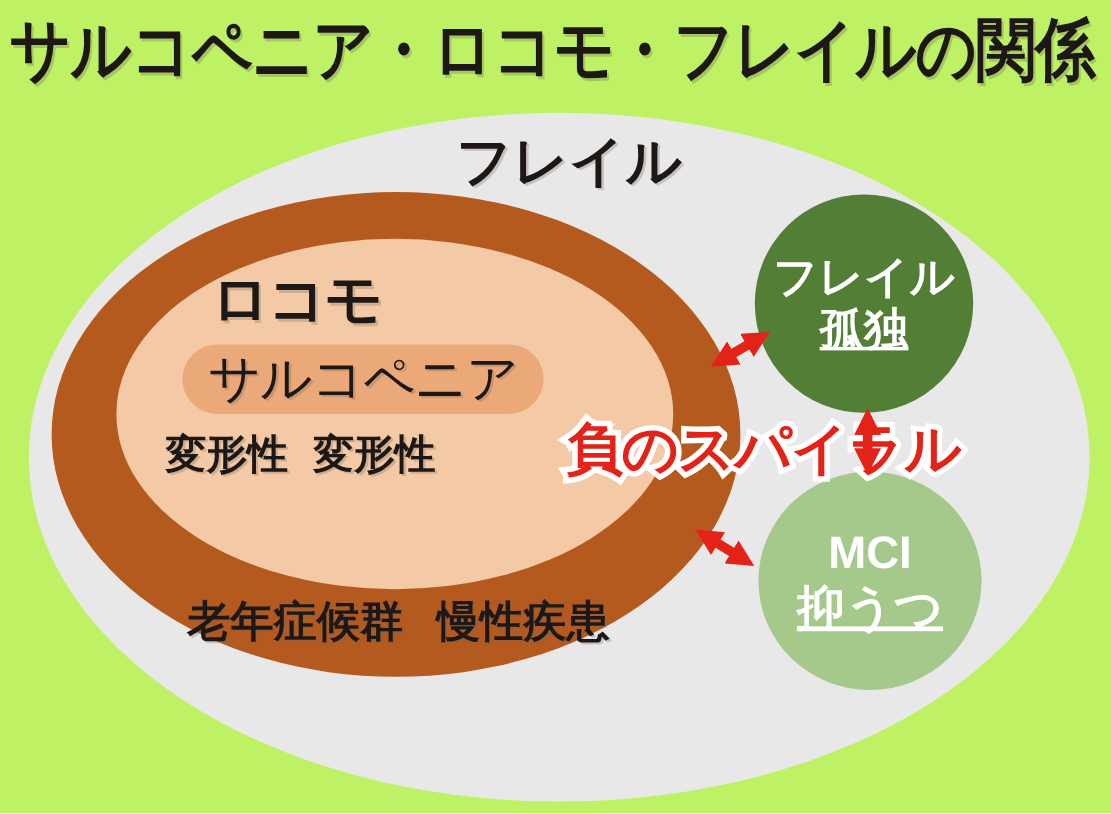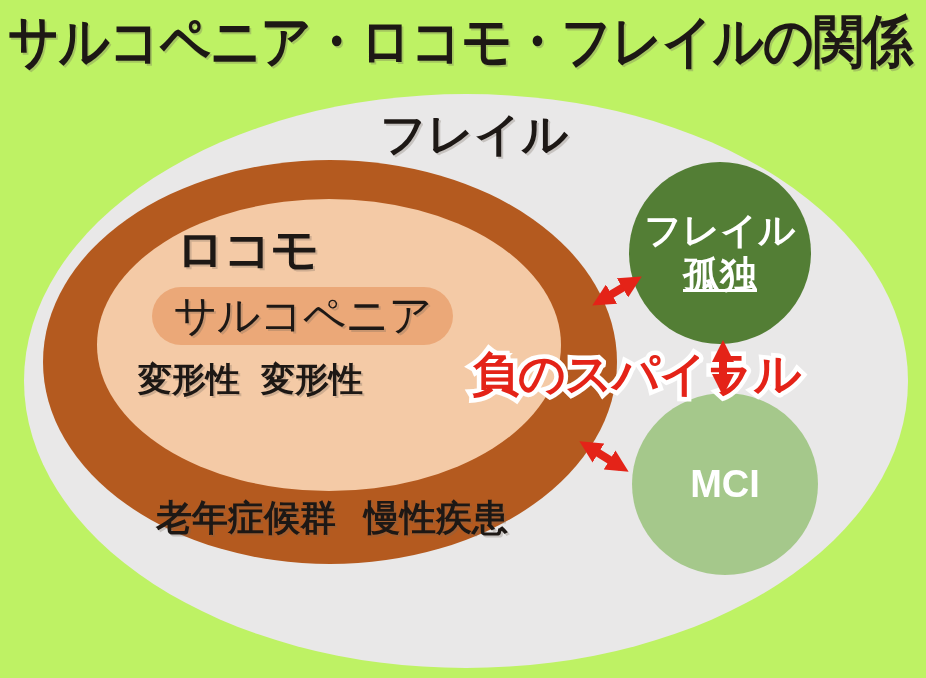--- a/index.html
+++ b/index.html
@@ -115,20 +115,21 @@
     <span>老年症候群</span>
     <span>慢性疾患</span>
   </div>
 
   <div class="circle dark">
     <span class="line1">フレイル</span>
     <span class="line2">孤独</span>
   </div>
   <div class="circle light">
     <span class="line1">MCI</span>
+    <span class="line2">抑うつ</span>
   </div>
 
   <div class="spiral">
     <span class="stroke">負のスパイラル</span>
     <span class="fill">負のスパイラル</span>
   </div>
 
   <svg class="arrow-layer" width="926" height="678" viewBox="0 0 926 678">
     <defs>
       <marker id="ah" viewBox="0 0 10 10" refX="6" refY="5" markerWidth="2.8" markerHeight="2.8" orient="auto-start-reverse">

